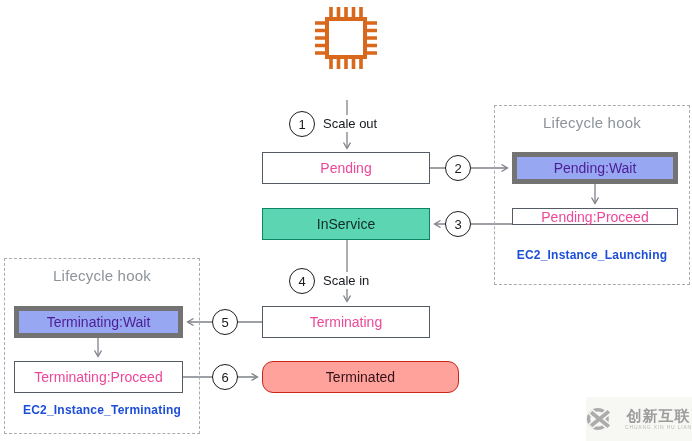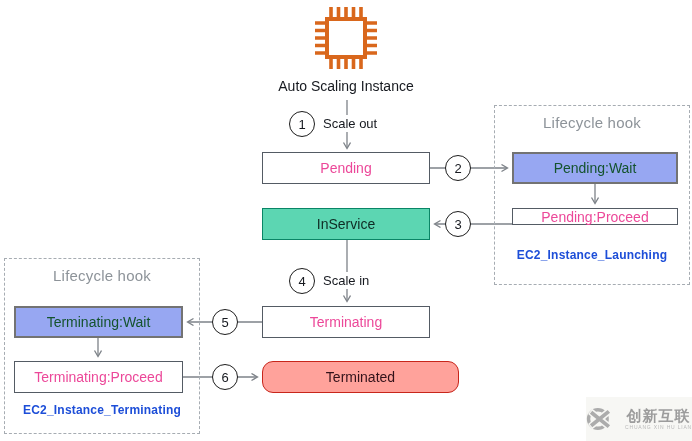--- a/index.html
+++ b/index.html
@@ -6,21 +6,21 @@
   .canvas{
     position:relative;width:692px;height:441px;background:#ffffff;overflow:hidden;
     font-family:"Liberation Sans", sans-serif;color:#232F3E;
   }
   .connectors{position:absolute;left:0;top:0;width:692px;height:441px;pointer-events:none;}
 
   .state-box{
     position:absolute;box-sizing:border-box;display:flex;align-items:center;justify-content:center;
     font-size:14px;color:#ec4899;background:#ffffff;border:1px solid #545B64;white-space:nowrap;
   }
-  .wait{background:#97A7F2;border:2px solid #737373;color:#14532d;}
+  .wait{background:#97A7F2;border:5px solid #737373;color:#4c1d95;}
   .inservice{background:#5CD6B2;border:1px solid #0A8566;color:#0F2B24;}
   .terminated{background:#FFA29B;border:1px solid #C7261B;color:#33121A;}
 
   .hook-box{
     position:absolute;box-sizing:border-box;border:1px dashed #A6ACB2;background:transparent;
   }
   .hook-title{
     position:absolute;left:0;right:0;top:8px;text-align:center;
     font-size:15px;color:#8D9399;letter-spacing:.2px;
   }
@@ -74,21 +74,20 @@
     </g>
   </svg>
 
   <svg class="chip" width="64" height="64" viewBox="0 0 64 64">
     <rect x="13" y="13" width="38" height="38" fill="#ffffff" stroke="#D9671C" stroke-width="4"></rect>
     <path stroke="#D9671C" stroke-width="3.6" d="M17 1V11 M24.5 1V11 M32 1V11 M39.5 1V11 M47 1V11
       M17 53V63 M24.5 53V63 M32 53V63 M39.5 53V63 M47 53V63
       M1 17H11 M1 24.5H11 M1 32H11 M1 39.5H11 M1 47H11
       M53 17H63 M53 24.5H63 M53 32H63 M53 39.5H63 M53 47H63"></path>
   </svg>
-  <div class="instance-label">Auto Scaling Instance</div>
 
   <div class="hook-box" style="left:494px;top:105px;width:196px;height:180px;">
     <div class="hook-title">Lifecycle hook</div>
     <div class="hook-name" style="top:142px;">EC2_Instance_Launching</div>
   </div>
 
   <div class="hook-box" style="left:4px;top:258px;width:196px;height:176px;">
     <div class="hook-title">Lifecycle hook</div>
     <div class="hook-name" style="top:144px;">EC2_Instance_Terminating</div>
   </div>

